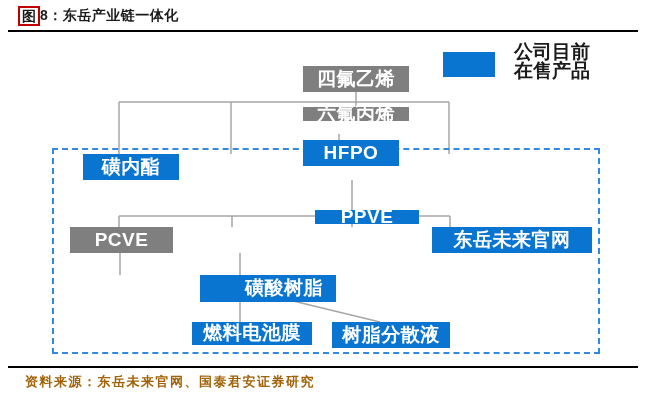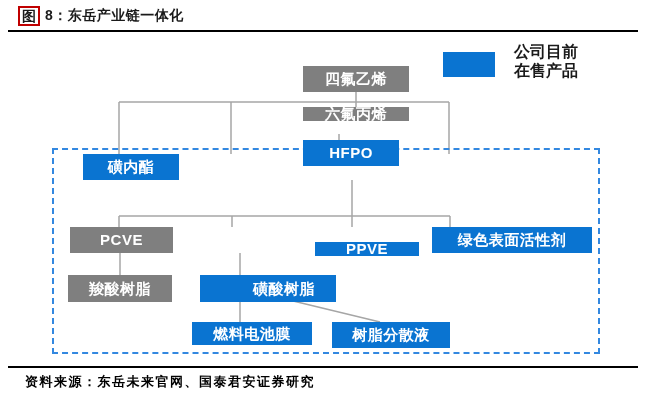--- a/index.html
+++ b/index.html
@@ -7,50 +7,50 @@
     position:relative; width:646px; height:401px; background:#ffffff;
     font-family:"Liberation Sans", sans-serif; overflow:hidden;
   }
 
   
   .titlebar { position:absolute; left:18px; top:6px; display:flex; align-items:center; }
   .fig-marker {
     display:inline-block; border:2px solid var(--red); color:#1a1a1a;
     font-weight:bold; font-size:14px; line-height:16px; padding:0 2px;
   }
-  .fig-title { margin-left:5px; font-weight:bold; font-size:14px; color:#1a1a1a; letter-spacing:0.5px; }
+  .fig-title { font-weight:bold; font-size:14px; color:#1a1a1a; letter-spacing:0.5px; }
   .rule { position:absolute; left:8px; width:630px; height:2px; background:#000; }
   .rule-top { top:30px; }
   .rule-bottom { top:366px; }
 
   
   .legend-swatch { position:absolute; left:443px; top:52px; width:52px; height:25px; background:var(--blue); }
   .legend-label {
-    position:absolute; left:514px; top:42px; font-size:16px; font-weight:bold;
+    position:absolute; left:514px; top:42px; font-size:19px; font-weight:bold;
     color:#1a1a1a; line-height:19px; white-space:pre-line;
   }
 
   
   .wires { position:absolute; left:0; top:0; }
   .dashed-box {
     position:absolute; left:52px; top:148px; width:544px; height:202px;
     border:2px dashed var(--dash); background:transparent;
   }
   .node {
     position:absolute; display:flex; align-items:center; justify-content:center;
-    color:#ffffff; font-weight:bold; font-size:15px; text-align:left;
+    color:#ffffff; font-weight:bold; font-size:19px; text-align:left;
     line-height:1.3; white-space:pre-line; letter-spacing:0.5px;
   }
   .node.blue { background:var(--blue);margin-left:12px; }
   .node.gray { background:var(--gray); }
 
   
   .source {
     position:absolute; left:25px; top:373px; font-family:"Liberation Serif", serif;
-    font-weight:bold; font-size:13px; color:#000000; letter-spacing:1.5px;
+    font-weight:bold; font-size:13px; color:#a16207; letter-spacing:1.5px;
   }
 </style>
 </head>
 <body>
 
 <div class="page" style="--blue: #0a74d1; --gray: #7f7f7f; --dash: #3388e0; --red: #c00000;">
 
   <div class="titlebar">
     <span class="fig-marker">图</span>
     <span class="fig-title">8：东岳产业链一体化</span>
@@ -89,24 +89,23 @@
 
   <div class="dashed-box"></div>
 
   <div class="node gray" style="left:303px; top:66px;  width:106px; height:26px;">四氟乙烯</div>
   <div class="node gray" style="left:303px; top:107px; width:106px; height:14px;">六氟丙烯</div>
 
   <div class="node blue" style="left:71px;  top:154px; width:96px;  height:26px;">磺内酯</div>
   <div class="node blue" style="left:291px; top:140px; width:96px;  height:26px;">HFPO</div>
 
   <div class="node gray" style="left:70px;  top:227px; width:103px; height:26px;">PCVE</div>
-  <div class="node blue" style="left:303px; top:242px; width:104px; height:14px;">PPVE</div>
-  <div class="node blue" style="left:420px; top:227px; width:160px; height:26px;">绿色表面活性剂</div>
+  <div class="node blue" style="left:303px; top:210px; width:104px; height:14px;">PPVE</div>
+  <div class="node blue" style="left:420px; top:227px; width:160px; height:26px;">东岳未来官网</div>
 
-  <div class="node gray" style="left:68px;  top:275px; width:104px; height:27px;">羧酸树脂</div>
   <div class="node blue" style="left:188px; top:275px; width:104px; height:27px;padding-left:32px;">磺酸树脂</div>
 
   <div class="node blue" style="left:180px; top:322px; width:120px; height:23px;">燃料电池膜</div>
   <div class="node blue" style="left:320px; top:322px; width:118px; height:26px;">树脂分散液</div>
 
   <div class="rule rule-bottom"></div>
   <div class="source">资料来源：东岳未来官网、国泰君安证券研究</div>
 
 </div>
 

